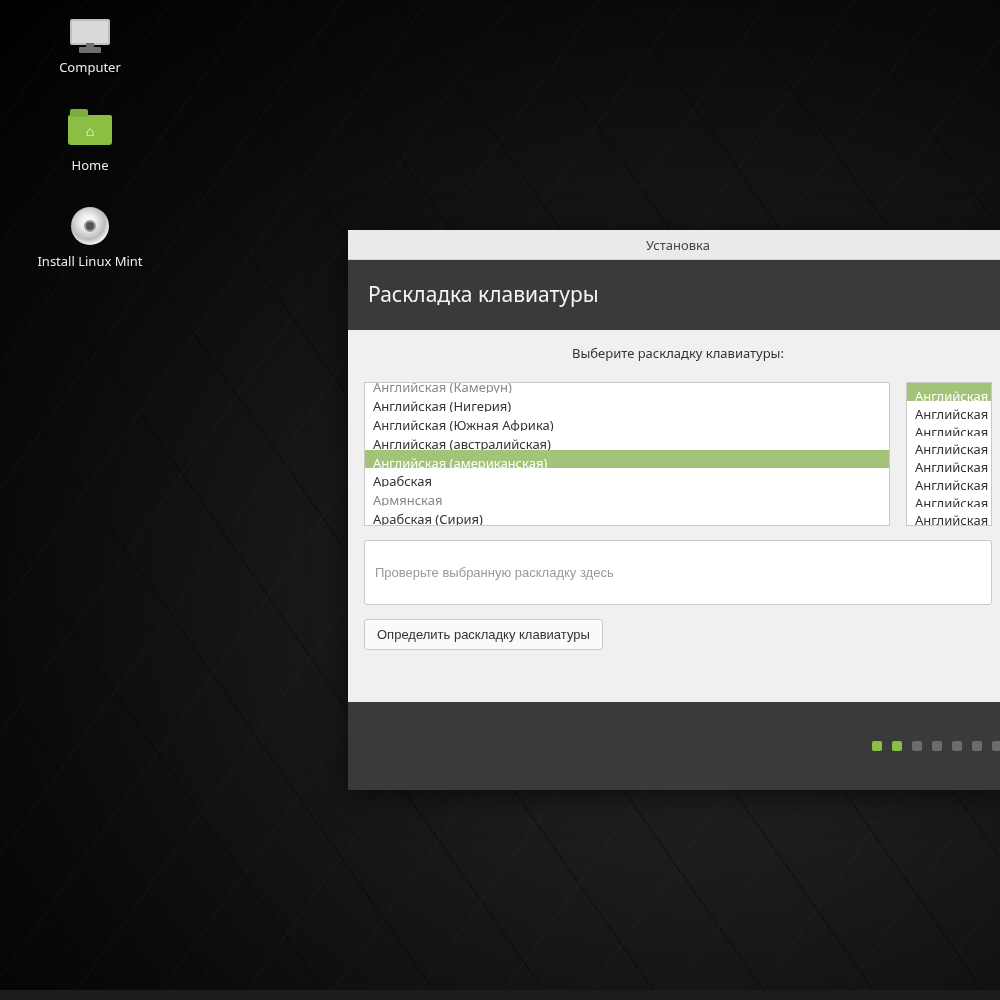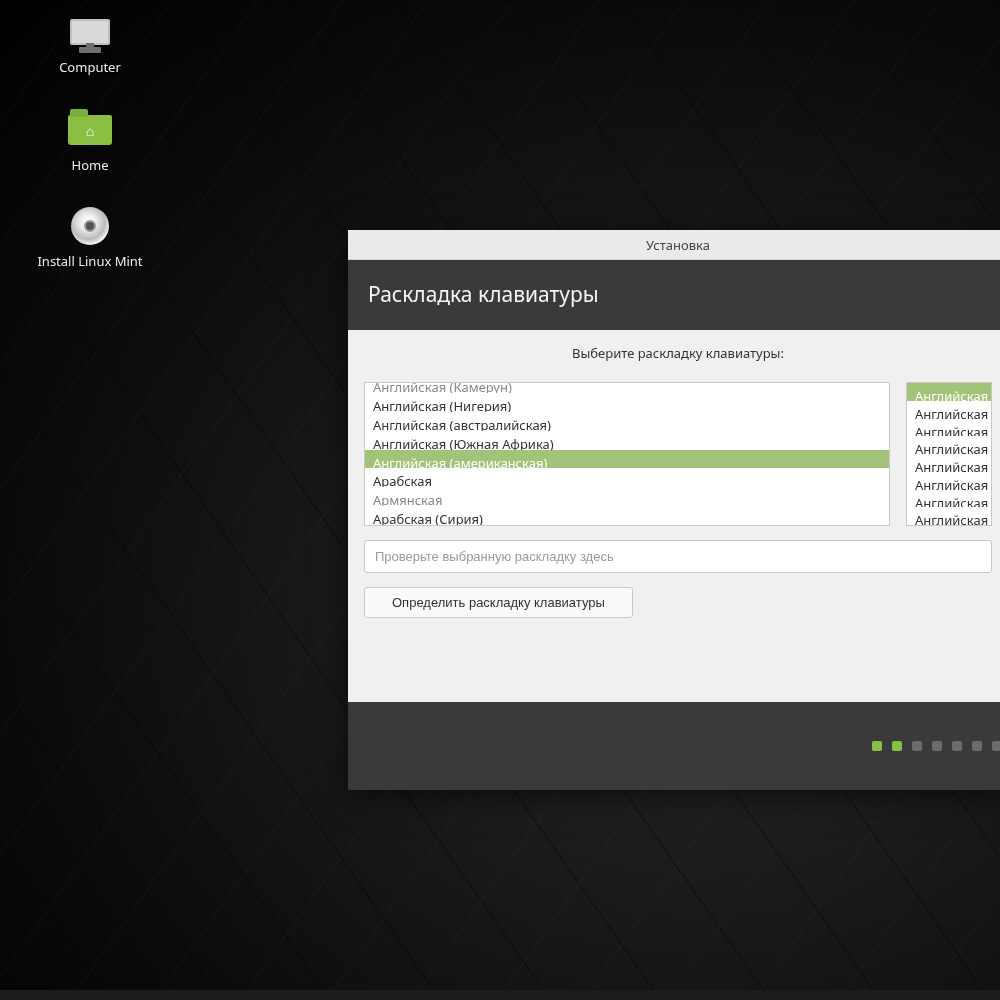--- a/index.html
+++ b/index.html
@@ -162,34 +162,34 @@
   .listrow.clipped-bot { color:#888; }
   .listrow.selected {
     background: #a3c379;
     color: #fff;
   }
   .test-input {
     margin-top: 14px;
     width: 100%;
     border: 1px solid #c9c9c9;
     border-radius: 3px;
-    padding: 8px 10px;
+    padding: 24px 10px;
     font-size: 13px;
     color: #333;
     background: #fff;
   }
   .test-input::placeholder { color: #9a9a9a; }
   .detect-btn {
     margin-top: 14px;
     display: inline-block;
     border: 1px solid #c9c9c9;
     background: #fafafa;
     color: #333;
     font-size: 13px;
-    padding: 7px 27px;
+    padding: 7px 12px;
     border-radius: 3px;
     cursor: pointer;
   }
 
   .footer {
     background: #3a3a3a;
     height: 88px;
     display:flex;
     align-items:center;
     justify-content:flex-end;
@@ -254,22 +254,22 @@
   <div class="headerband">
     <span>Раскладка клавиатуры</span>
   </div>
   <div class="content">
     <div class="prompt">Выберите раскладку клавиатуры:</div>
 
     <div class="lists">
       <div class="listbox left" id="left-list">
           <div class="listrow clipped-top">Английская (Камерун)</div>
           <div class="listrow">Английская (Нигерия)</div>
+          <div class="listrow">Английская (Южная Африка)</div>
           <div class="listrow">Английская (австралийская)</div>
-          <div class="listrow">Английская (Южная Африка)</div>
           <div class="listrow selected">Английская (американская)</div>
           <div class="listrow">Арабская</div>
           <div class="listrow clipped-bot">Армянская</div>
           <div class="listrow">Арабская (Сирия)</div>
         </div>
       <div class="listbox right" id="right-list">
           <div class="listrow selected">Английская (а</div>
           <div class="listrow">Английская (а</div>
           <div class="listrow">Английская (а</div>
           <div class="listrow">Английская (а</div>

